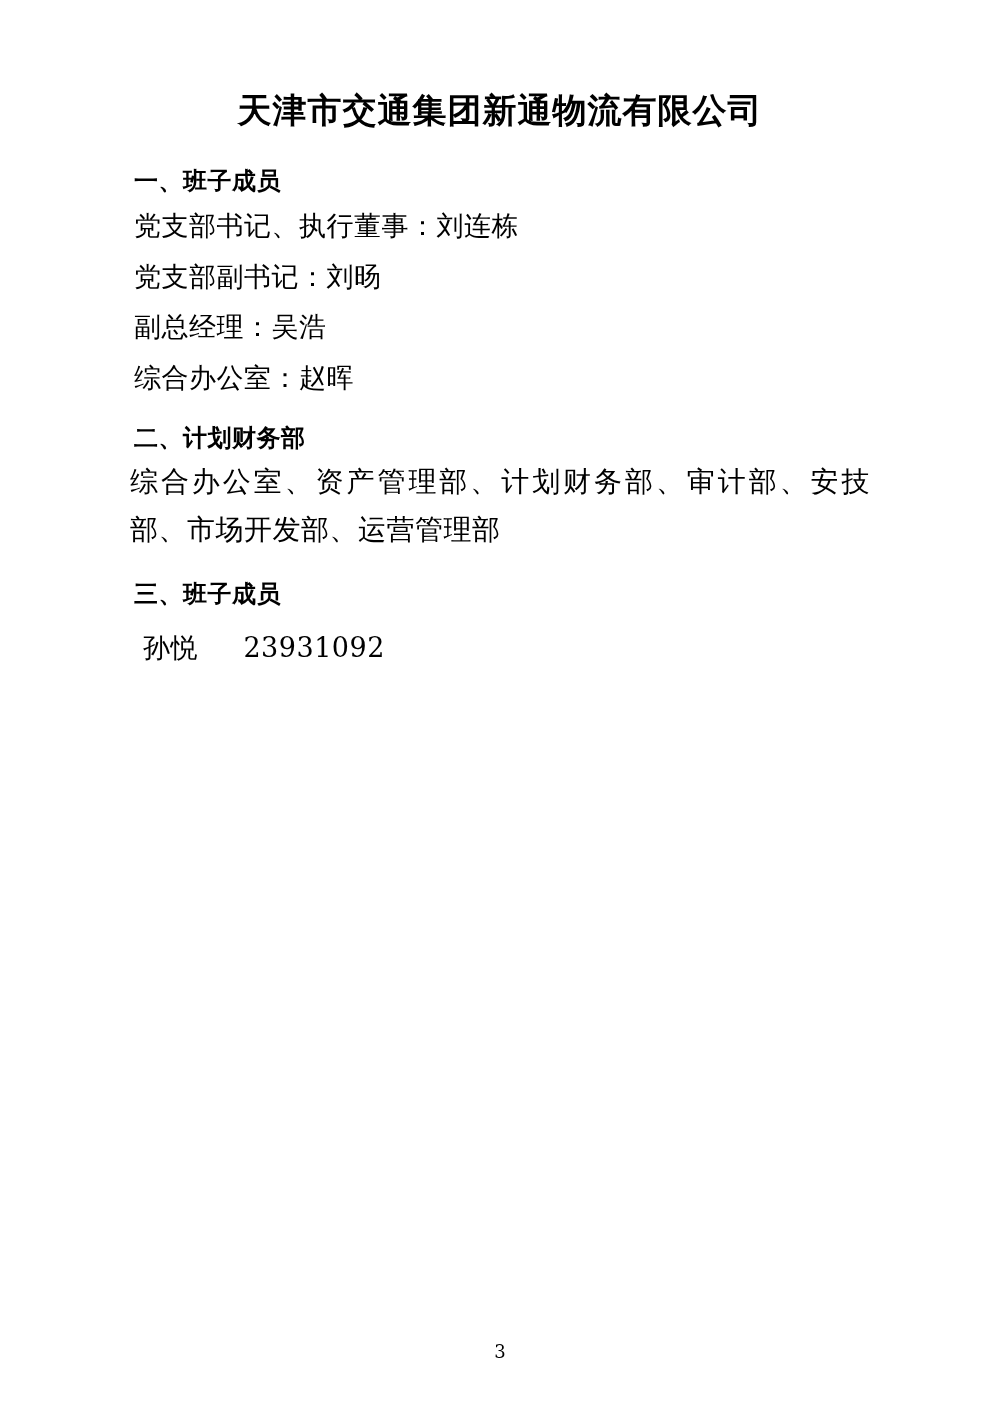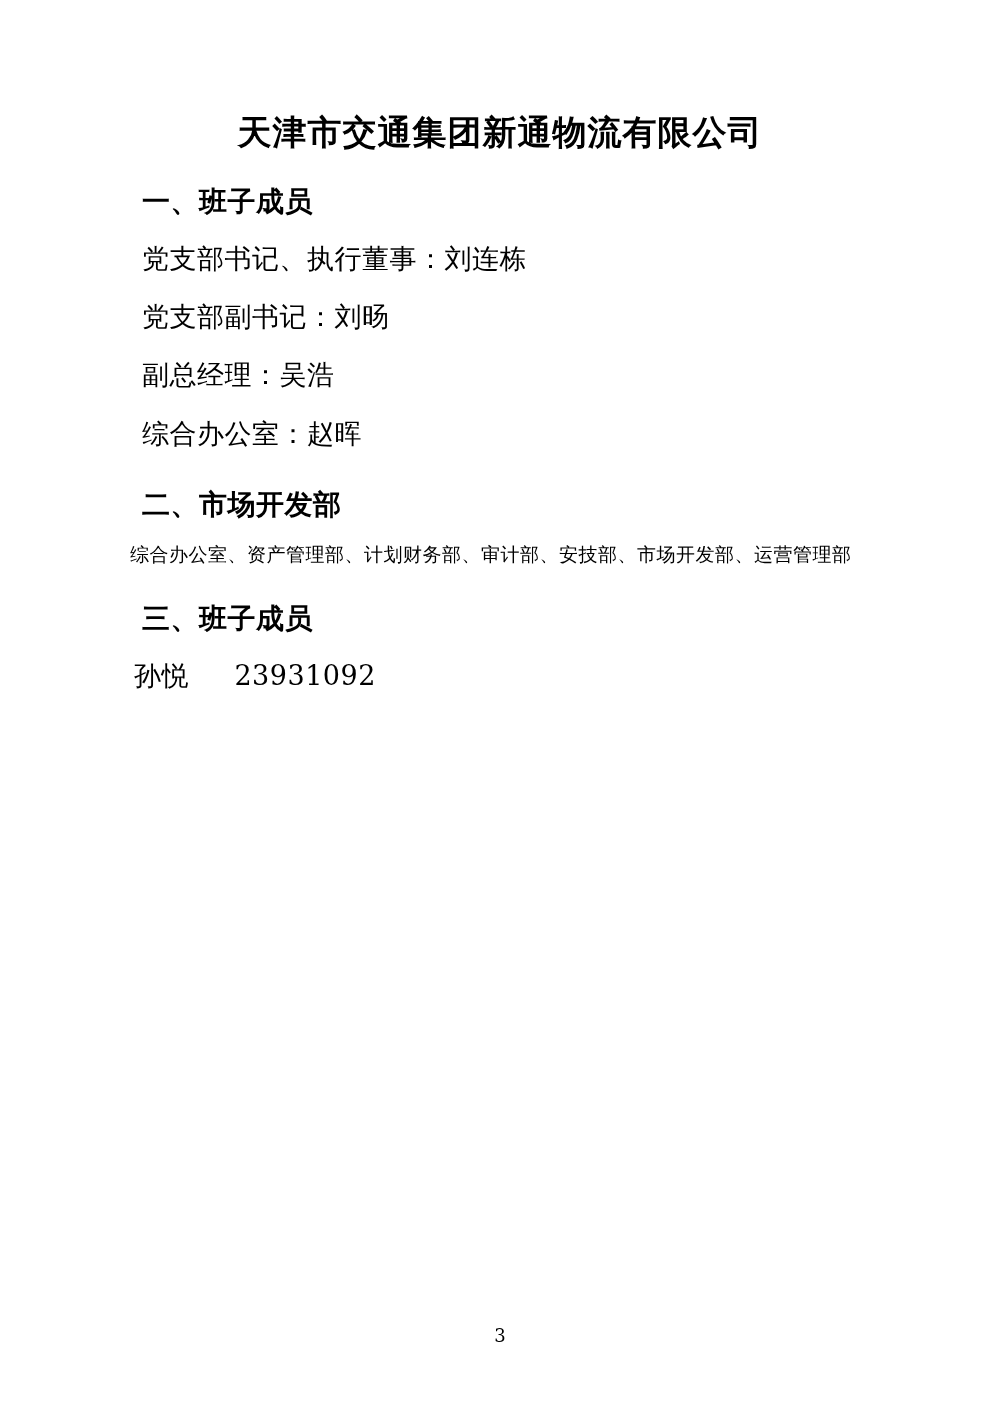--- a/index.html
+++ b/index.html
@@ -16,59 +16,59 @@
     overflow: hidden;
   }
   .page {
     position: relative;
     width: 1000px;
     height: 1414px;
     box-sizing: border-box;
     padding: 0 130px;
   }
   .doc-title {
-    margin: 0;
-    padding-top: 110px;
+    margin: 16px;
+    padding-top: 72px;
     text-align: center;
     font-family: "Liberation Sans", sans-serif;
     font-weight: bold;
     font-size: 34px;
     letter-spacing: 1px;
     line-height: 1.3;
   }
   .section-heading {
     font-family: "Liberation Sans", sans-serif;
     font-weight: bold;
-    font-size: 28px;
+    font-size: 24px;
     line-height: 1.55;
-    margin: 12px;
+    margin: 4px;
     padding-top: 14px;
     letter-spacing: 0.5px;
   }
   .body-line {
     font-family: "DejaVu Serif", "Liberation Serif", serif;
     font-size: 27px;
     line-height: 1.72;
-    margin: 12px;
+    margin: 4px;
     letter-spacing: 0.5px;
   }
   .body-block {
-    font-family: Liberation Sans, sans-serif;
-    font-size: 19px;
+    font-family: Liberation Mono, monospace;
+    font-size: 28px;
     line-height: 1.72;
     margin: 0;
     letter-spacing: 0.5px;
     text-align: justify;
     text-justify: inter-ideograph;
   }
   .contact-line {
     font-family: "DejaVu Serif", "Liberation Serif", serif;
     font-size: 27px;
     line-height: 1.72;
-    margin: 4px;
+    margin: 13px;
     letter-spacing: 0.5px;
     white-space: pre;
   }
   .page-number {
     position: absolute;
     left: 0;
     right: 0;
     bottom: 68px;
     text-align: center;
     font-family: "DejaVu Serif", "Liberation Serif", serif;
@@ -82,21 +82,21 @@
 
   <h1 class="doc-title">天津市交通集团新通物流有限公司</h1>
 
   <h2 class="section-heading">一、班子成员</h2>
 
   <p class="body-line">党支部书记、执行董事：刘连栋</p>
   <p class="body-line">党支部副书记：刘旸</p>
   <p class="body-line">副总经理：吴浩</p>
   <p class="body-line">综合办公室：赵晖</p>
 
-  <h2 class="section-heading">二、市场开发部</h2>
+  <h2 class="section-heading">二、计划财务部</h2>
 
   <p class="body-block">综合办公室、资产管理部、计划财务部、审计部、安技部、市场开发部、运营管理部</p>
 
   <h2 class="section-heading">三、班子成员</h2>
 
   <p class="contact-line">孙悦     23931092</p>
 
   <div class="page-number">3</div>
 
 </div>

